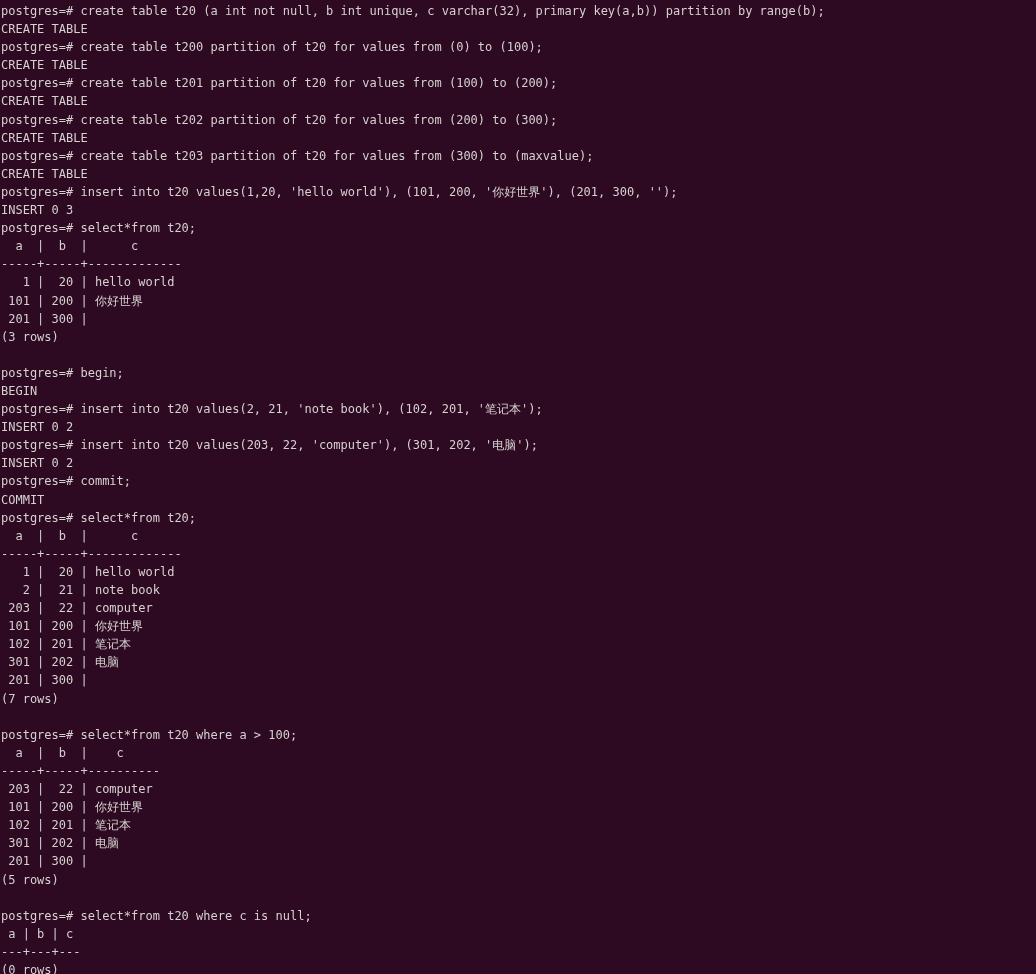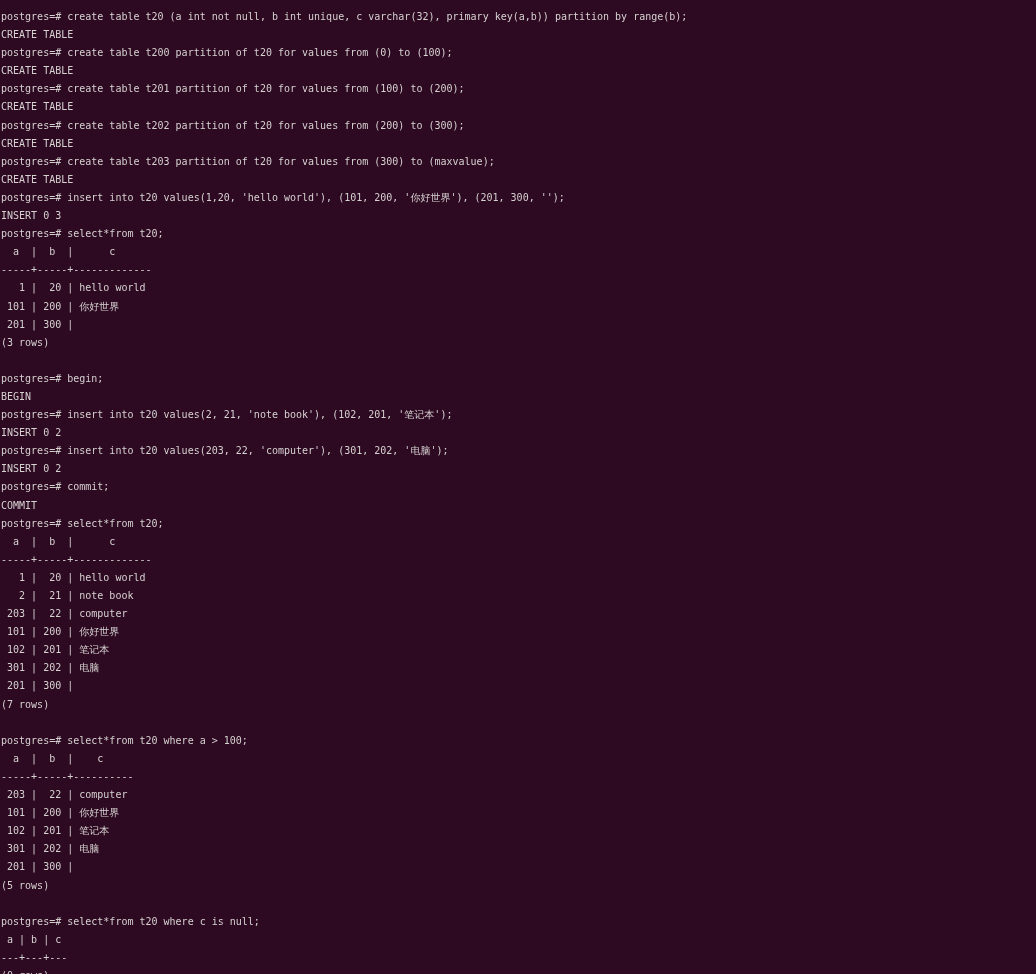--- a/index.html
+++ b/index.html
@@ -12,25 +12,25 @@
     width: 1036px;
     height: 974px;
     overflow: hidden;
   }
   #terminal {
     width: 1036px;
     height: 974px;
     background: #2d0922;
     color: #d6d2d0;
     font-family: "DejaVu Sans Mono", "Liberation Mono", monospace;
-    font-size: 10px;
+    font-size: 12px;
     line-height: 18.1px;
     white-space: pre;
     box-sizing: border-box;
-    padding: 8px 0 0 1px;
+    padding: 2px 0 0 1px;
     letter-spacing: 0px;
     -webkit-font-smoothing: antialiased;
   }
   .line {
     white-space: pre;
     min-height: 18.1px;
     height: 18.1px;
     font-variant-ligatures: none;
   }
   .line.blank {

